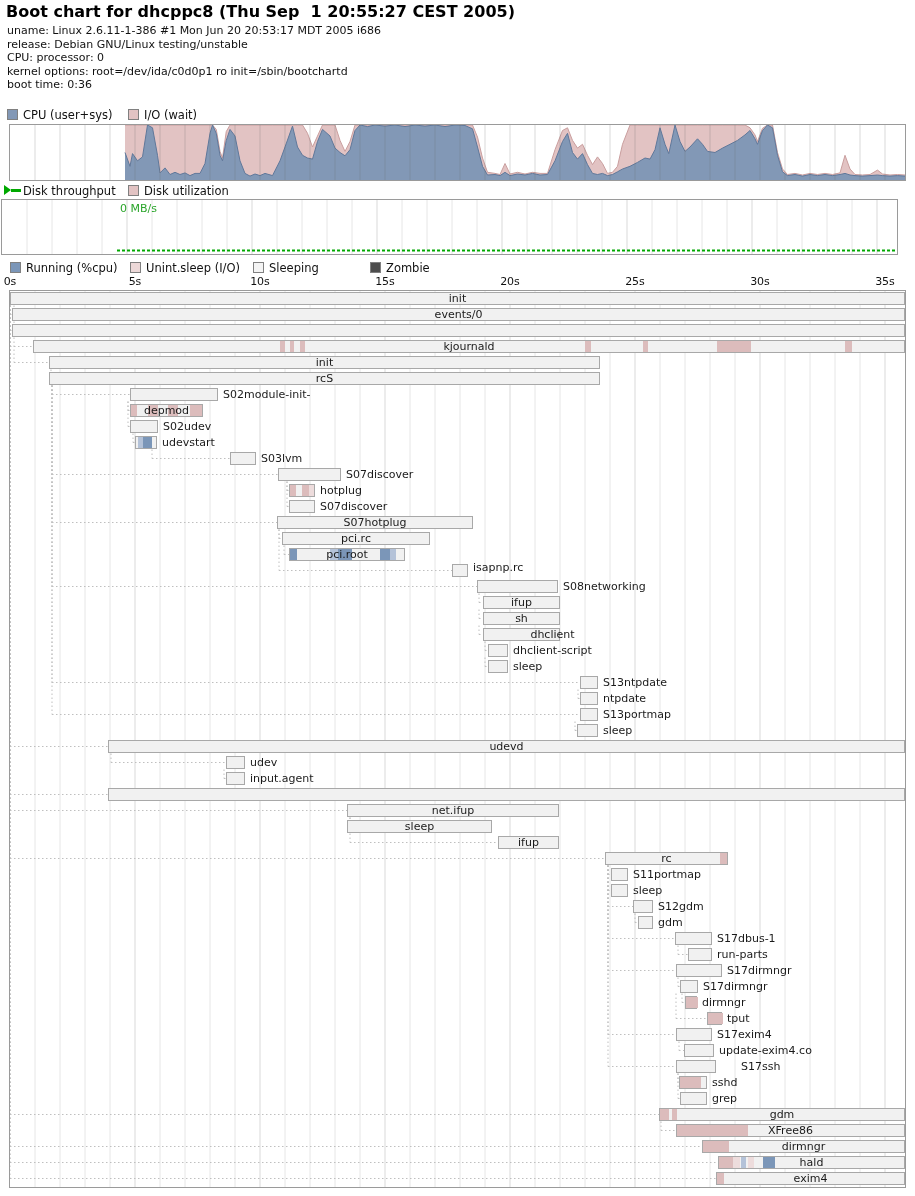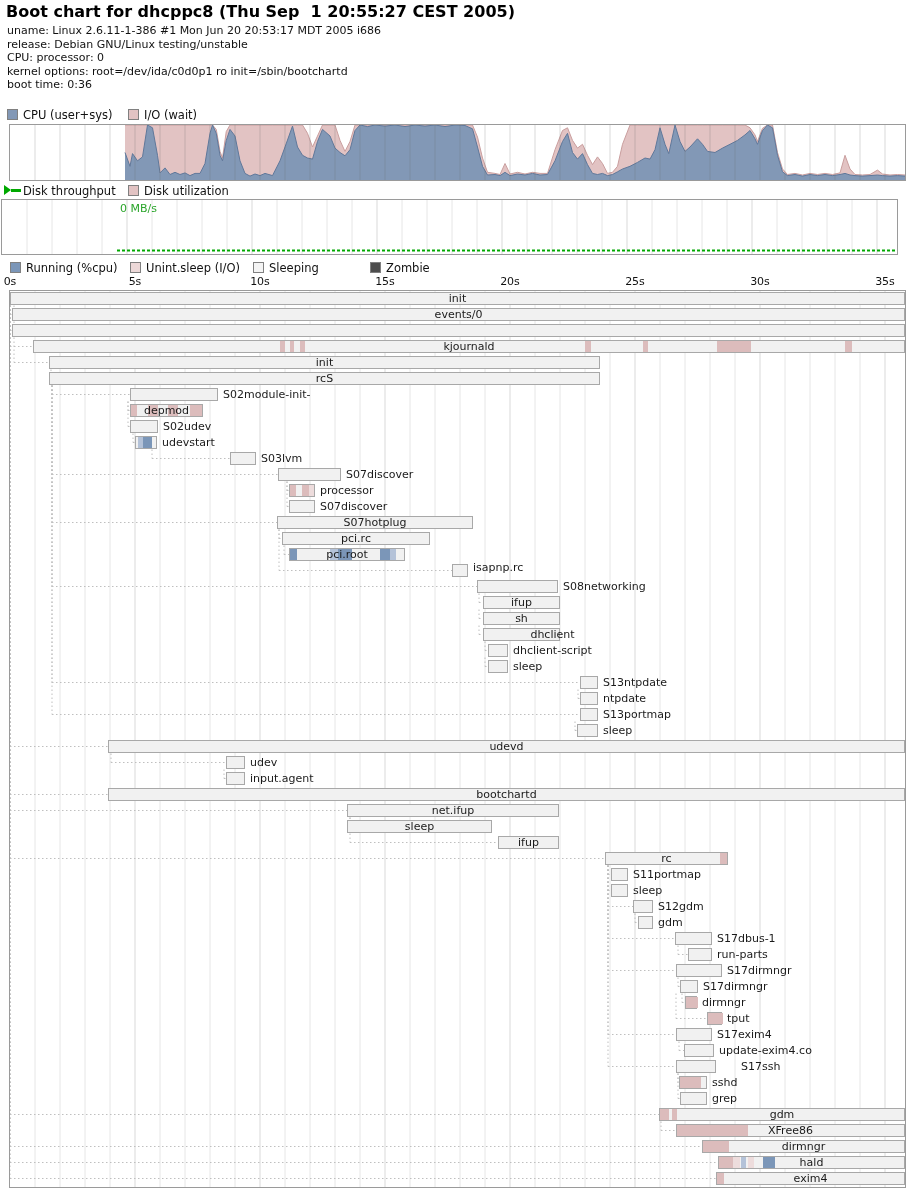--- a/index.html
+++ b/index.html
@@ -339,21 +339,21 @@
       <div class="lbl" style="top: 145px; left: 152px;">udevstart</div>
       <div class="bar" style="left: 220px; top: 161px; width: 26px;"></div>
       <div class="lbl" style="top: 161px; left: 251px;">S03lvm</div>
       <div class="bar" style="left: 268px; top: 177px; width: 63px;"></div>
       <div class="lbl" style="top: 177px; left: 336px;">S07discover</div>
       <div class="bar" style="left: 279px; top: 193px; width: 26px;">
         <div class="seg" style="left: 0px; width: 6px; background: rgb(220, 188, 188);"></div>
         <div class="seg" style="left: 12px; width: 7px; background: rgb(220, 188, 188);"></div>
         <div class="seg" style="left: 19px; width: 5px; background: rgb(237, 220, 220);"></div>
       </div>
-      <div class="lbl" style="top: 193px; left: 310px;">processor</div>
+      <div class="lbl" style="top: 193px; left: 310px;">hotplug</div>
       <div class="bar" style="left: 279px; top: 209px; width: 26px;"></div>
       <div class="lbl" style="top: 209px; left: 310px;">S07discover</div>
       <div class="bar" style="left: 267px; top: 225px; width: 196px;"></div>
       <div class="lbl lbl-c" style="top: 225px; left: 267px; width: 196px;">S07hotplug</div>
       <div class="bar" style="left: 272px; top: 241px; width: 148px;"></div>
       <div class="lbl lbl-c" style="top: 241px; left: 272px; width: 148px;">pci.rc</div>
       <div class="bar" style="left: 279px; top: 257px; width: 116px;">
         <div class="seg" style="left: 0px; width: 7px; background: rgb(123, 150, 184);"></div>
         <div class="seg" style="left: 40px; width: 8px; background: rgb(180, 194, 216);"></div>
         <div class="seg" style="left: 48px; width: 14px; background: rgb(123, 150, 184);"></div>
@@ -383,21 +383,20 @@
       <div class="lbl" style="top: 417px; left: 593px;">S13portmap</div>
       <div class="bar" style="left: 567px; top: 433px; width: 21px;"></div>
       <div class="lbl" style="top: 433px; left: 593px;">sleep</div>
       <div class="bar" style="left: 98px; top: 449px; width: 797px;"></div>
       <div class="lbl lbl-c" style="top: 449px; left: 98px; width: 797px;">udevd</div>
       <div class="bar" style="left: 216px; top: 465px; width: 19px;"></div>
       <div class="lbl" style="top: 465px; left: 240px;">udev</div>
       <div class="bar" style="left: 216px; top: 481px; width: 19px;"></div>
       <div class="lbl" style="top: 481px; left: 240px;">input.agent</div>
       <div class="bar" style="left: 98px; top: 497px; width: 797px;"></div>
-      <div class="lbl lbl-c" style="top: 497px; left: 98px; width: 797px;">bootchartd</div>
       <div class="bar" style="left: 337px; top: 513px; width: 212px;"></div>
       <div class="lbl lbl-c" style="top: 513px; left: 337px; width: 212px;">net.ifup</div>
       <div class="bar" style="left: 337px; top: 529px; width: 145px;"></div>
       <div class="lbl lbl-c" style="top: 529px; left: 337px; width: 145px;">sleep</div>
       <div class="bar" style="left: 488px; top: 545px; width: 61px;"></div>
       <div class="lbl lbl-c" style="top: 545px; left: 488px; width: 61px;">ifup</div>
       <div class="bar" style="left: 595px; top: 561px; width: 123px;">
         <div class="seg" style="left: 114px; width: 7px; background: rgb(220, 188, 188);"></div>
       </div>
       <div class="lbl lbl-c" style="top: 561px; left: 595px; width: 123px;">rc</div>

